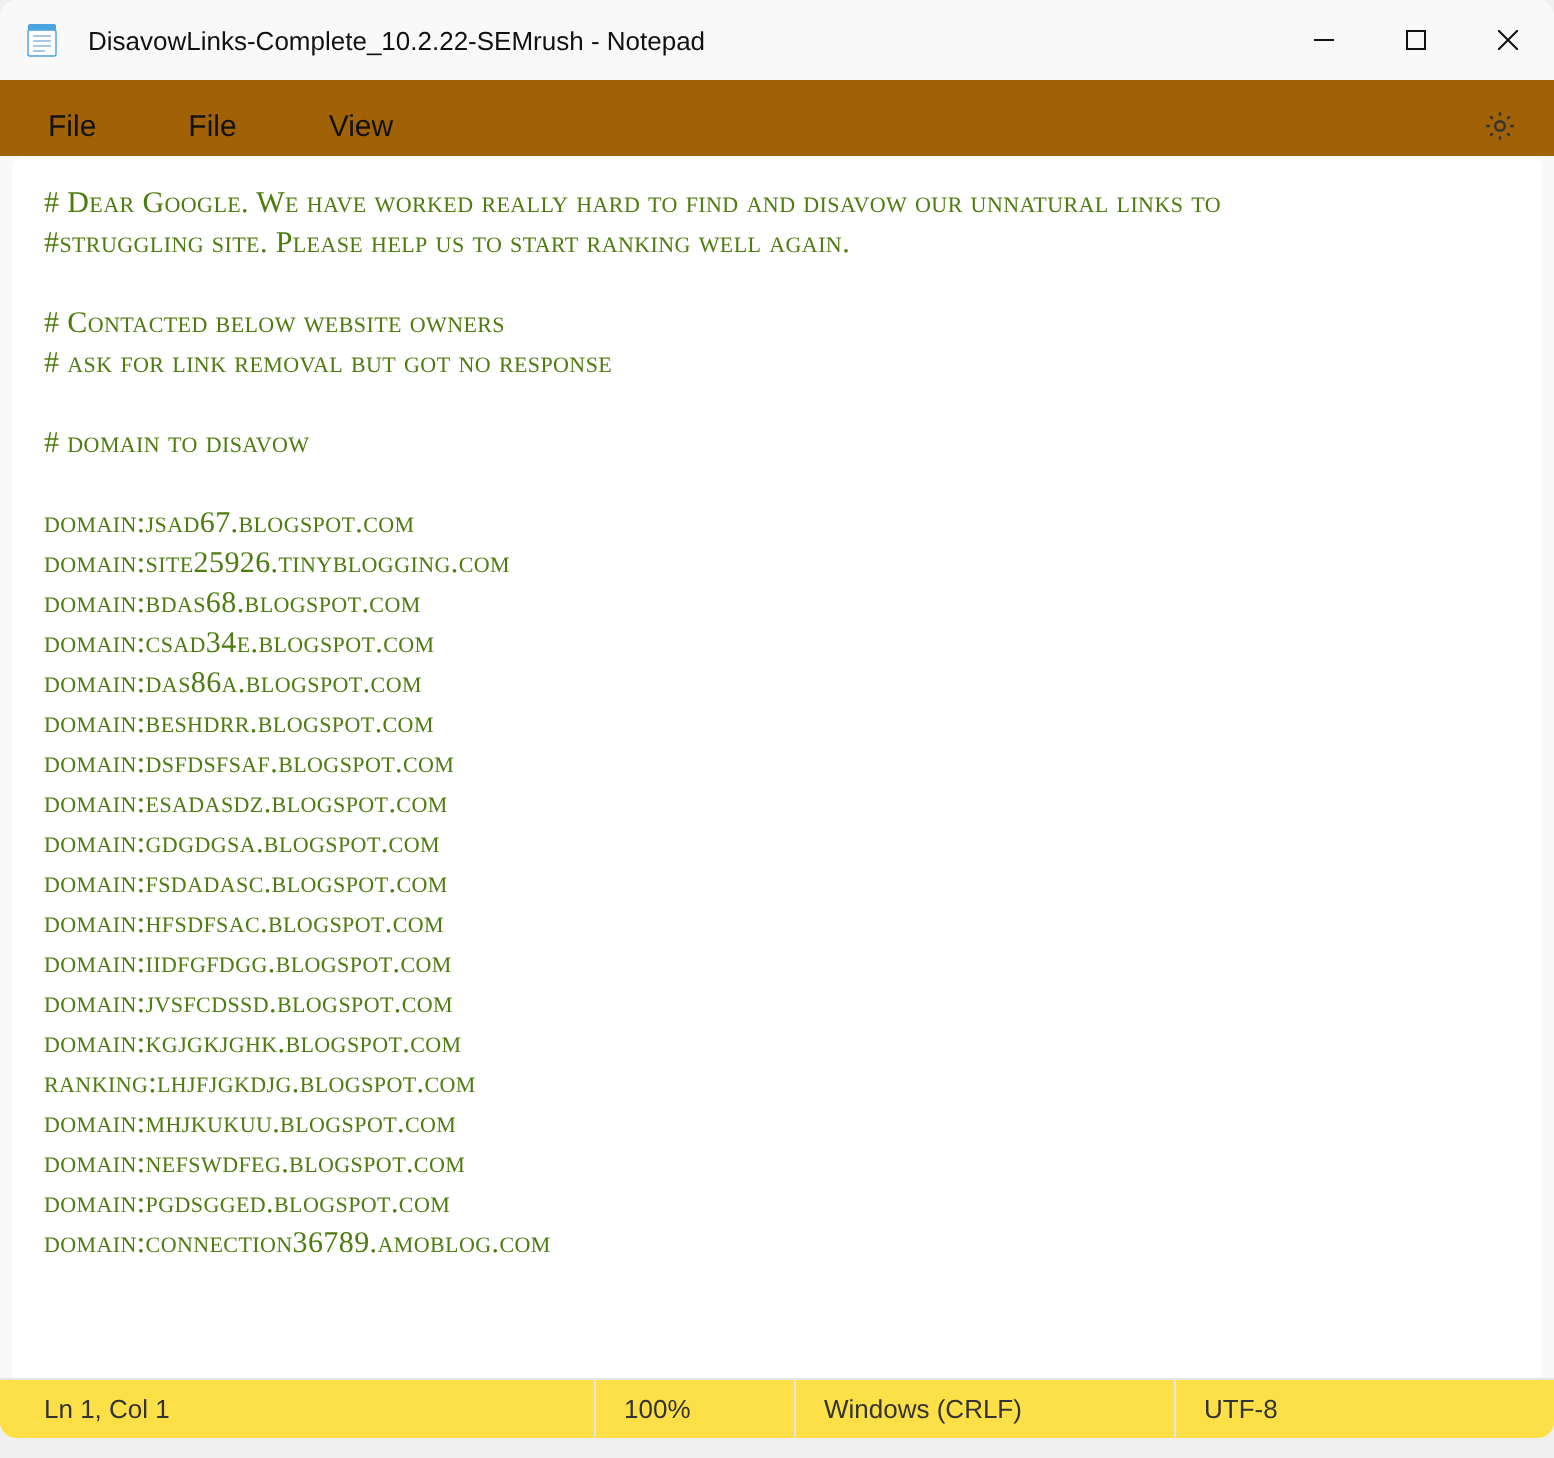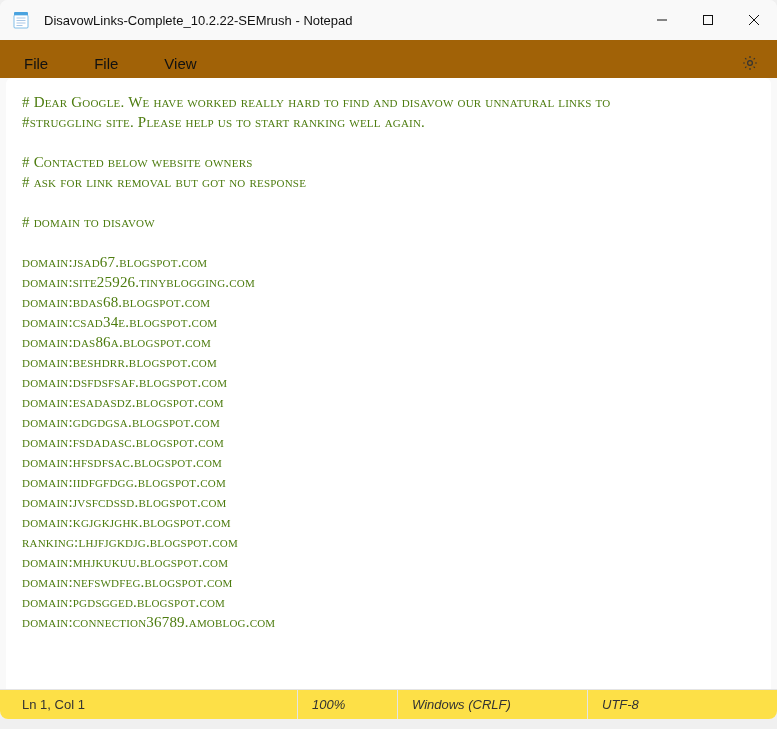--- a/index.html
+++ b/index.html
@@ -111,21 +111,20 @@
     background: #fde047;
     padding: 0 8px;
     border-top: 1px solid #e4e4e4;
   }
   .status-cell {
     padding: 0 14px;
     height: 100%;
     display: flex;
     align-items: center;
     border-right: 1px solid #e4e4e4;
-    font-style: italic;
   }
   .status-first { flex: 0 0 290px; border-right:1px solid #e4e4e4; padding-left:14px; display:flex; align-items:center; height:100%; }
   .status-last { border-right: none; }
 </style>
 </head>
 <body>
 
 <div class="window">
 
   <div class="titlebar">

